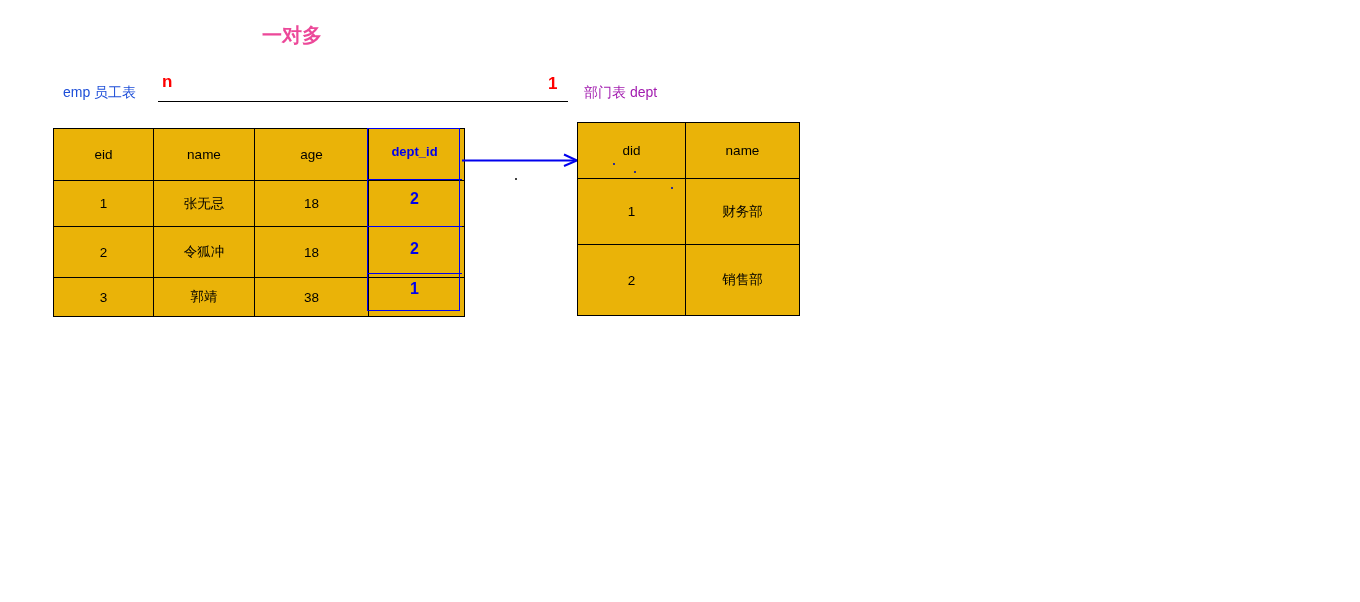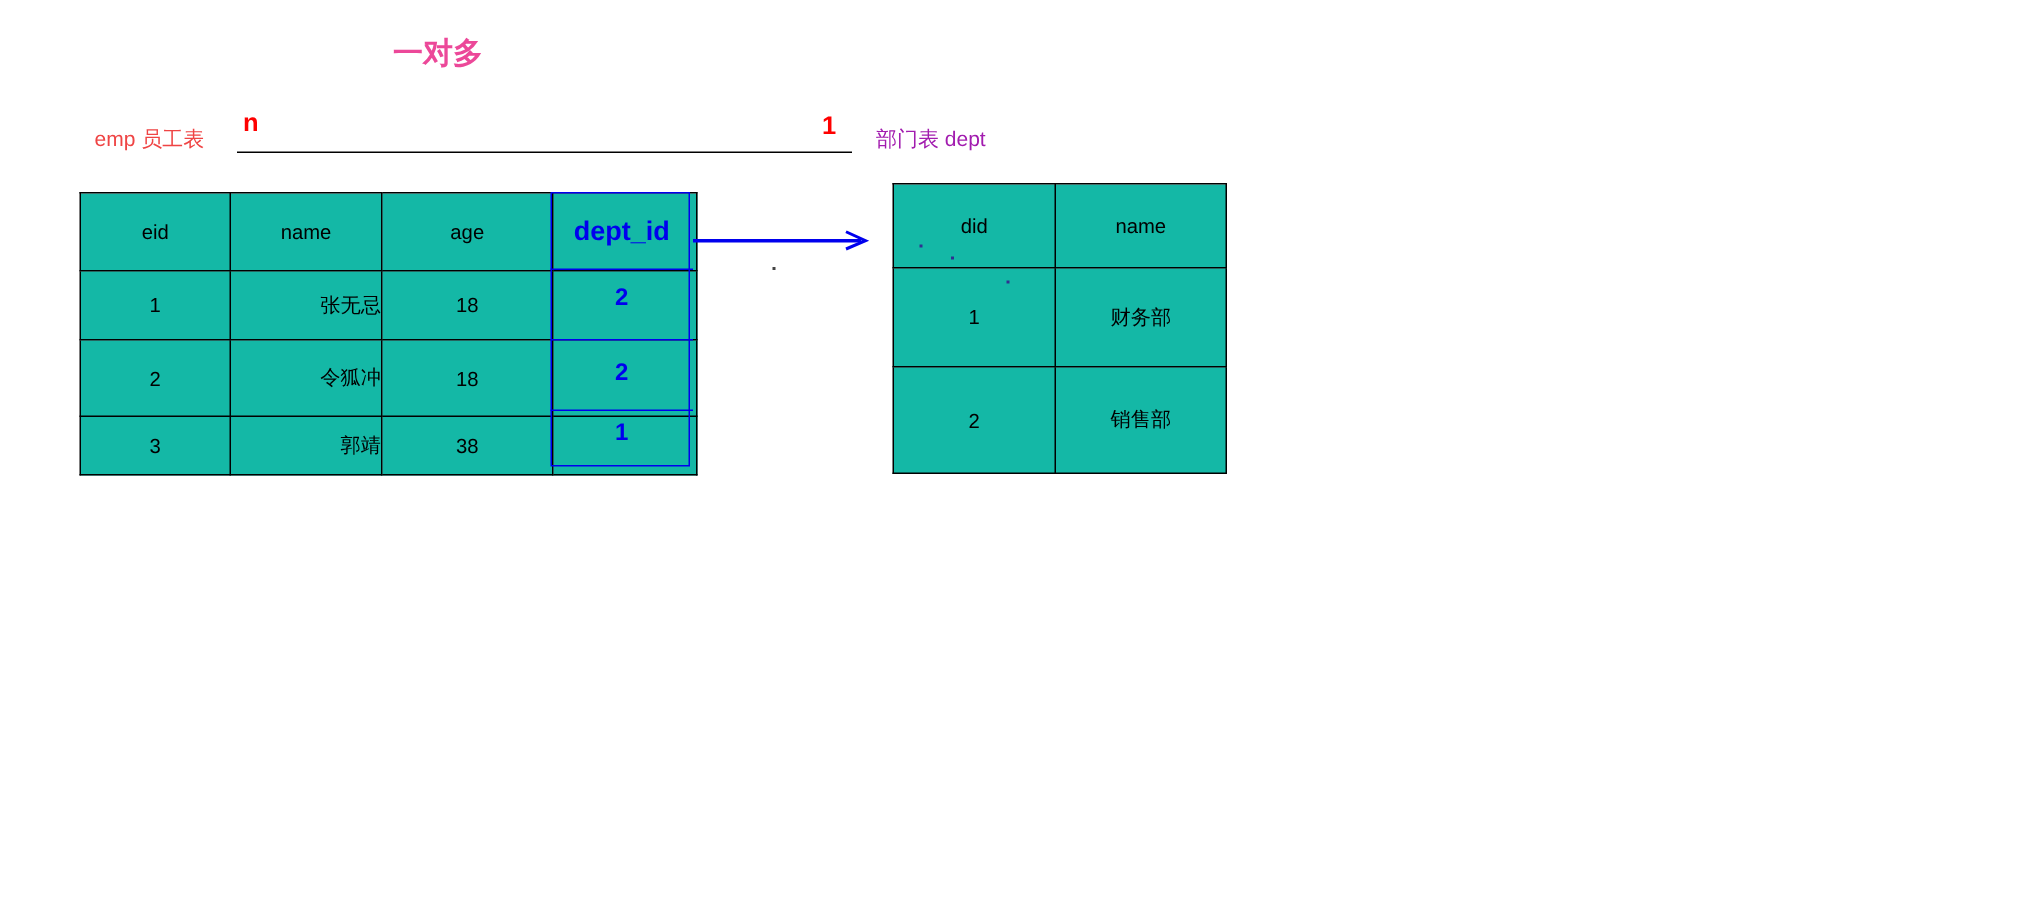--- a/index.html
+++ b/index.html
@@ -33,21 +33,21 @@
     letter-spacing: 0px;
     white-space: nowrap;
   }
 
   
   #left-entity-label {
     position: absolute;
     left: 63px;
     top: 84px;
     font-size: 14px;
-    color: #ef4444;
+    color: #1d4ed8;
     white-space: nowrap;
   }
   #right-entity-label {
     position: absolute;
     left: 584px;
     top: 84px;
     font-size: 14px;
     color: #a21caf;
     white-space: nowrap;
   }
@@ -75,38 +75,38 @@
     border-collapse: collapse;
     background: transparent;
   }
   .db-table td {
     border: 1.4px solid #000000;
     font-size: 13.5px;
     color: #000000;
     text-align: center;
     vertical-align: middle;
     padding: 0;
-    background: #14b8a6;
+    background: #eab308;
   }
 
   
   #emp-table {
     left: 53px;
     top: 128px;
   }
   #emp-table td { height: 50px; }
   #emp-table .col-eid   { width: 99px; }
   #emp-table .col-name  { width: 100px; }
   #emp-table .col-age   { width: 113px; margin-top: 48px; }
   #emp-table .col-dept  { width: 95px; }
   #emp-table tr.r-head td { height: 51px; }
   #emp-table tr.r1 td { height: 45px; }
   #emp-table tr.r2 td { height: 50px; }
   #emp-table tr.r3 td { height: 38px; }
-  #emp-table .cell-name { text-align: right; }
+  #emp-table .cell-name { text-align: center; }
 
   
   #fk-overlay {
     position: absolute;
     left: 367px;
     top: 128px;
     width: 95px;
     height: 185px;
     pointer-events: none;
   }
@@ -131,28 +131,28 @@
   #fk-overlay .fk-sep-3 { top: 145px; }
   .fk-text {
     position: absolute;
     left: 0;
     width: 95px;
     text-align: center;
     font-weight: bold;
     color: #0000ee;
     white-space: nowrap;
   }
-  #fk-head  { top: 16px; font-size: 18px; }
+  #fk-head  { top: 16px; font-size: 13px; }
   #fk-val-1 { top: 62px; font-size: 16px; }
   #fk-val-2 { top: 112px; font-size: 16px; }
   #fk-val-3 { top: 152px; font-size: 16px; }
 
   
   #dept-table {
-    left: 595px;
+    left: 577px;
     top: 122px;
   }
   #dept-table .col-did  { width: 107px; }
   #dept-table .col-name { width: 113px; }
   #dept-table tr.r-head td { height: 55px; }
   #dept-table tr.r1 td { height: 65px; }
   #dept-table tr.r2 td { height: 70px; }
 
   
   #fk-arrow {

